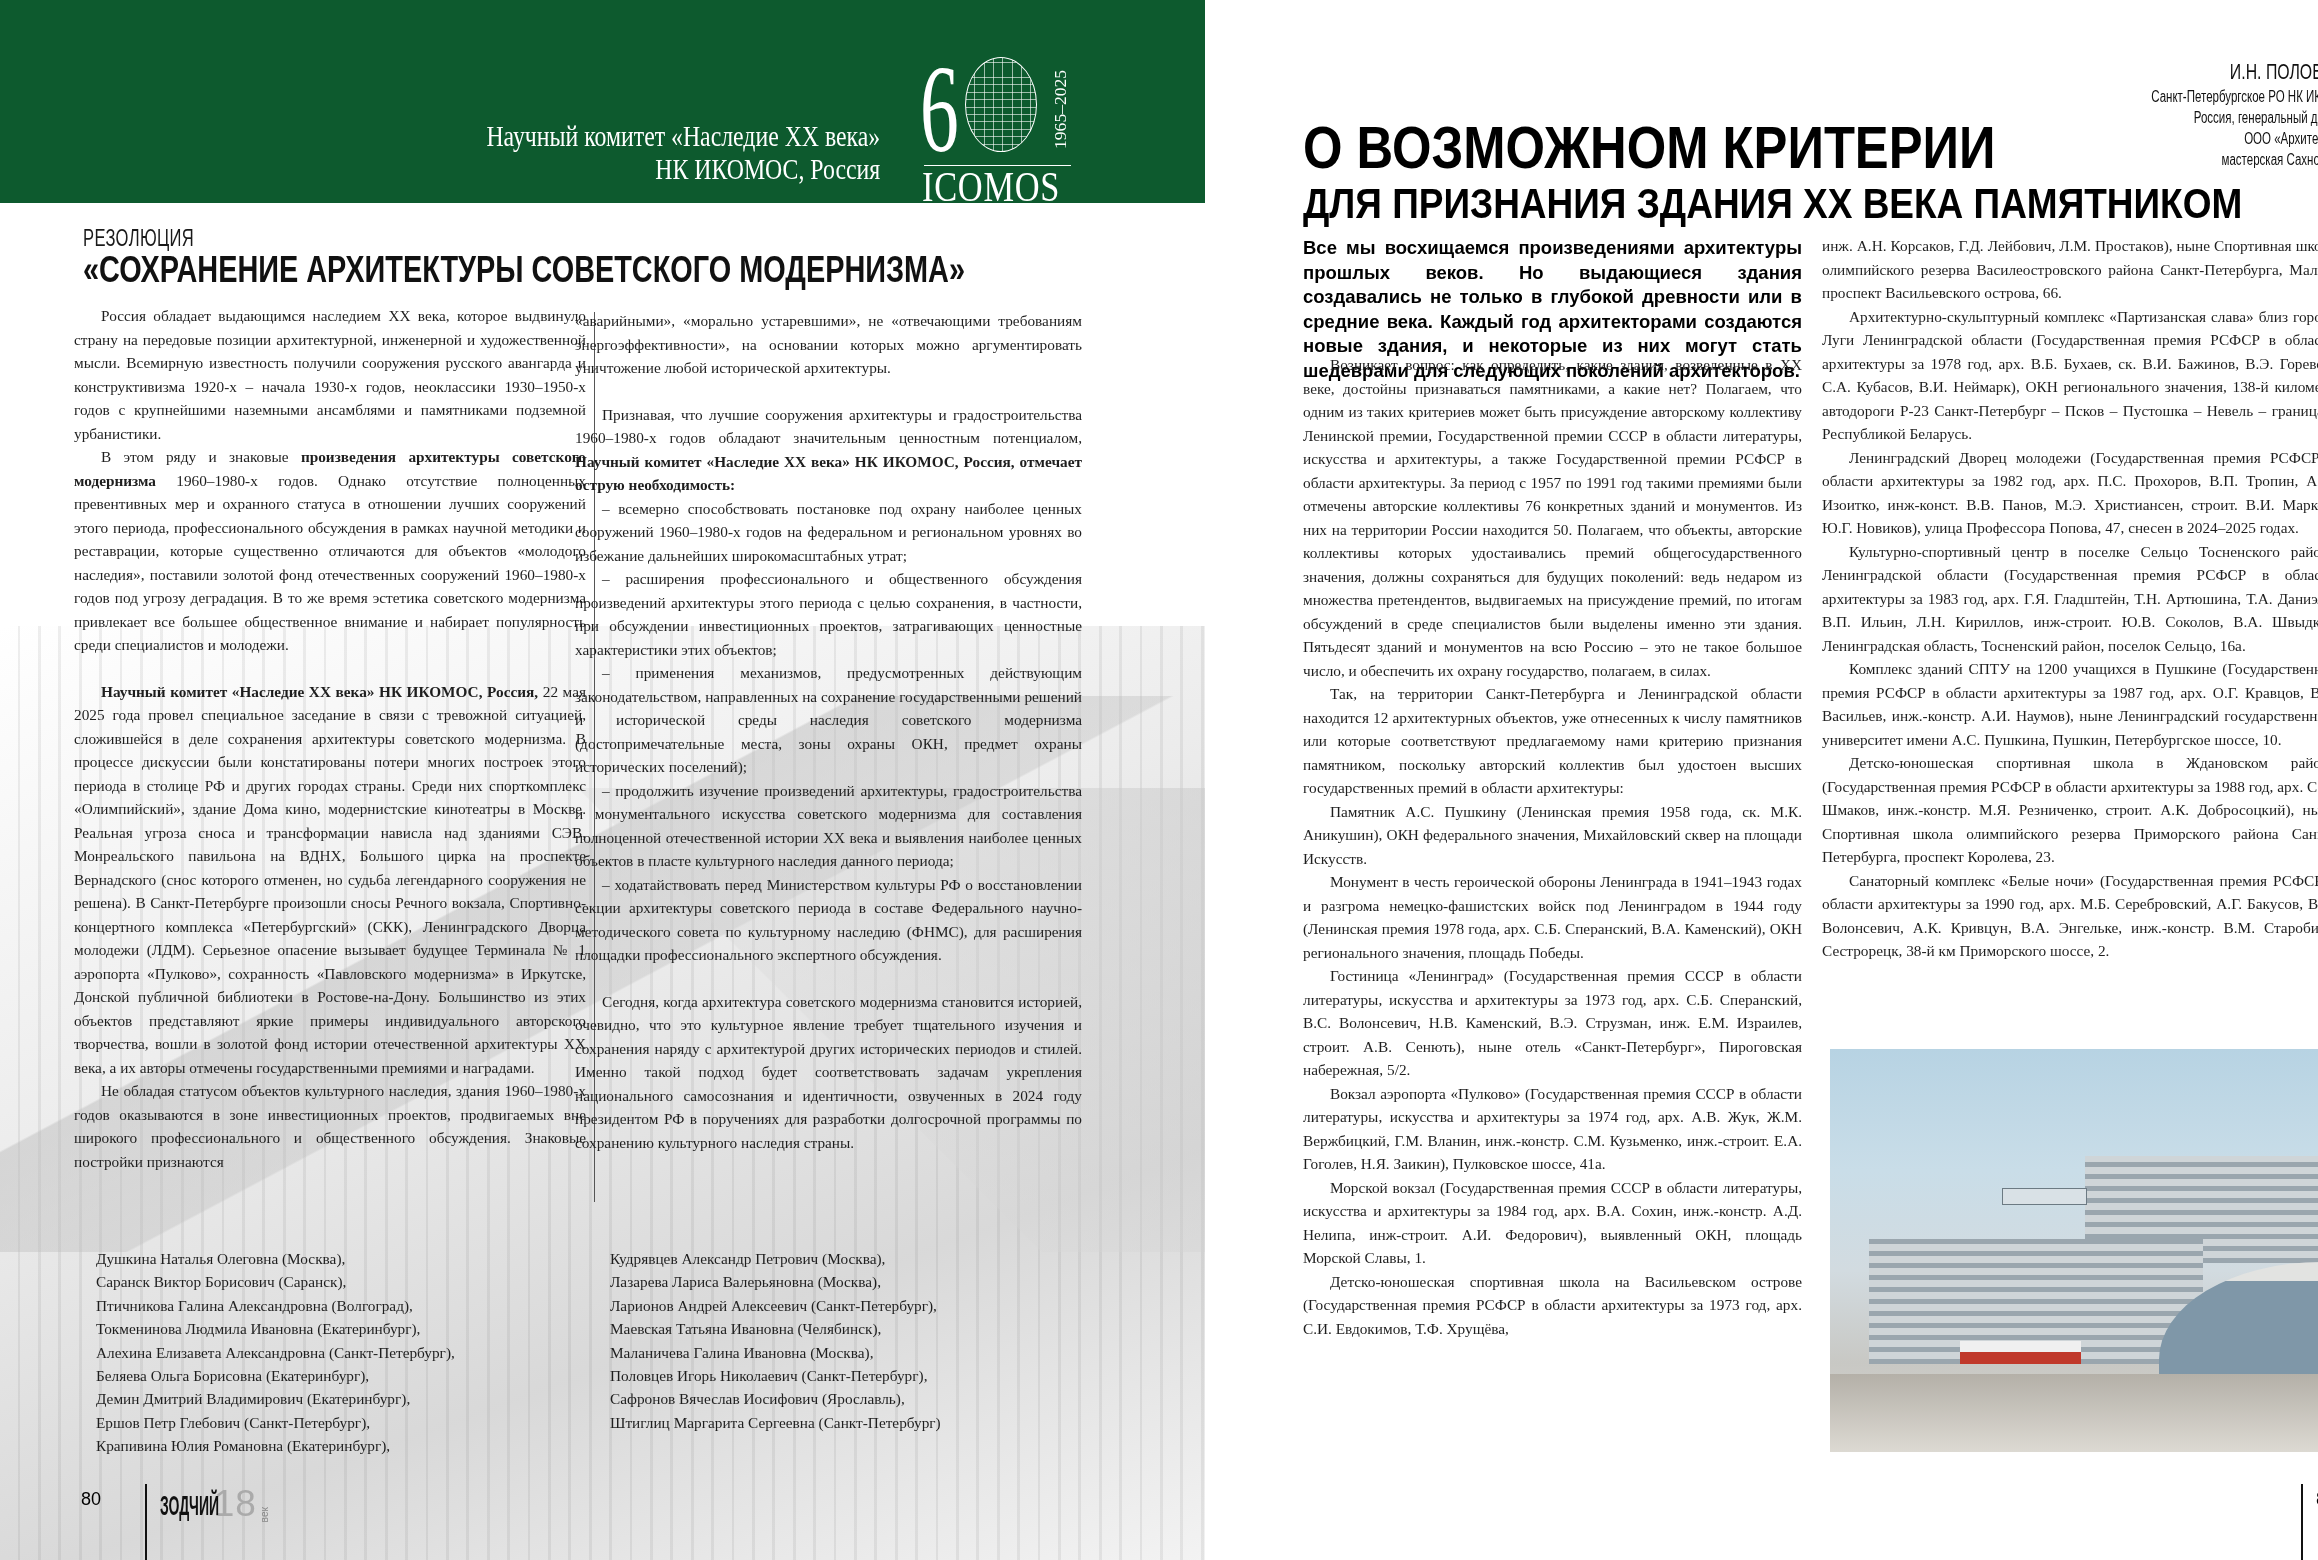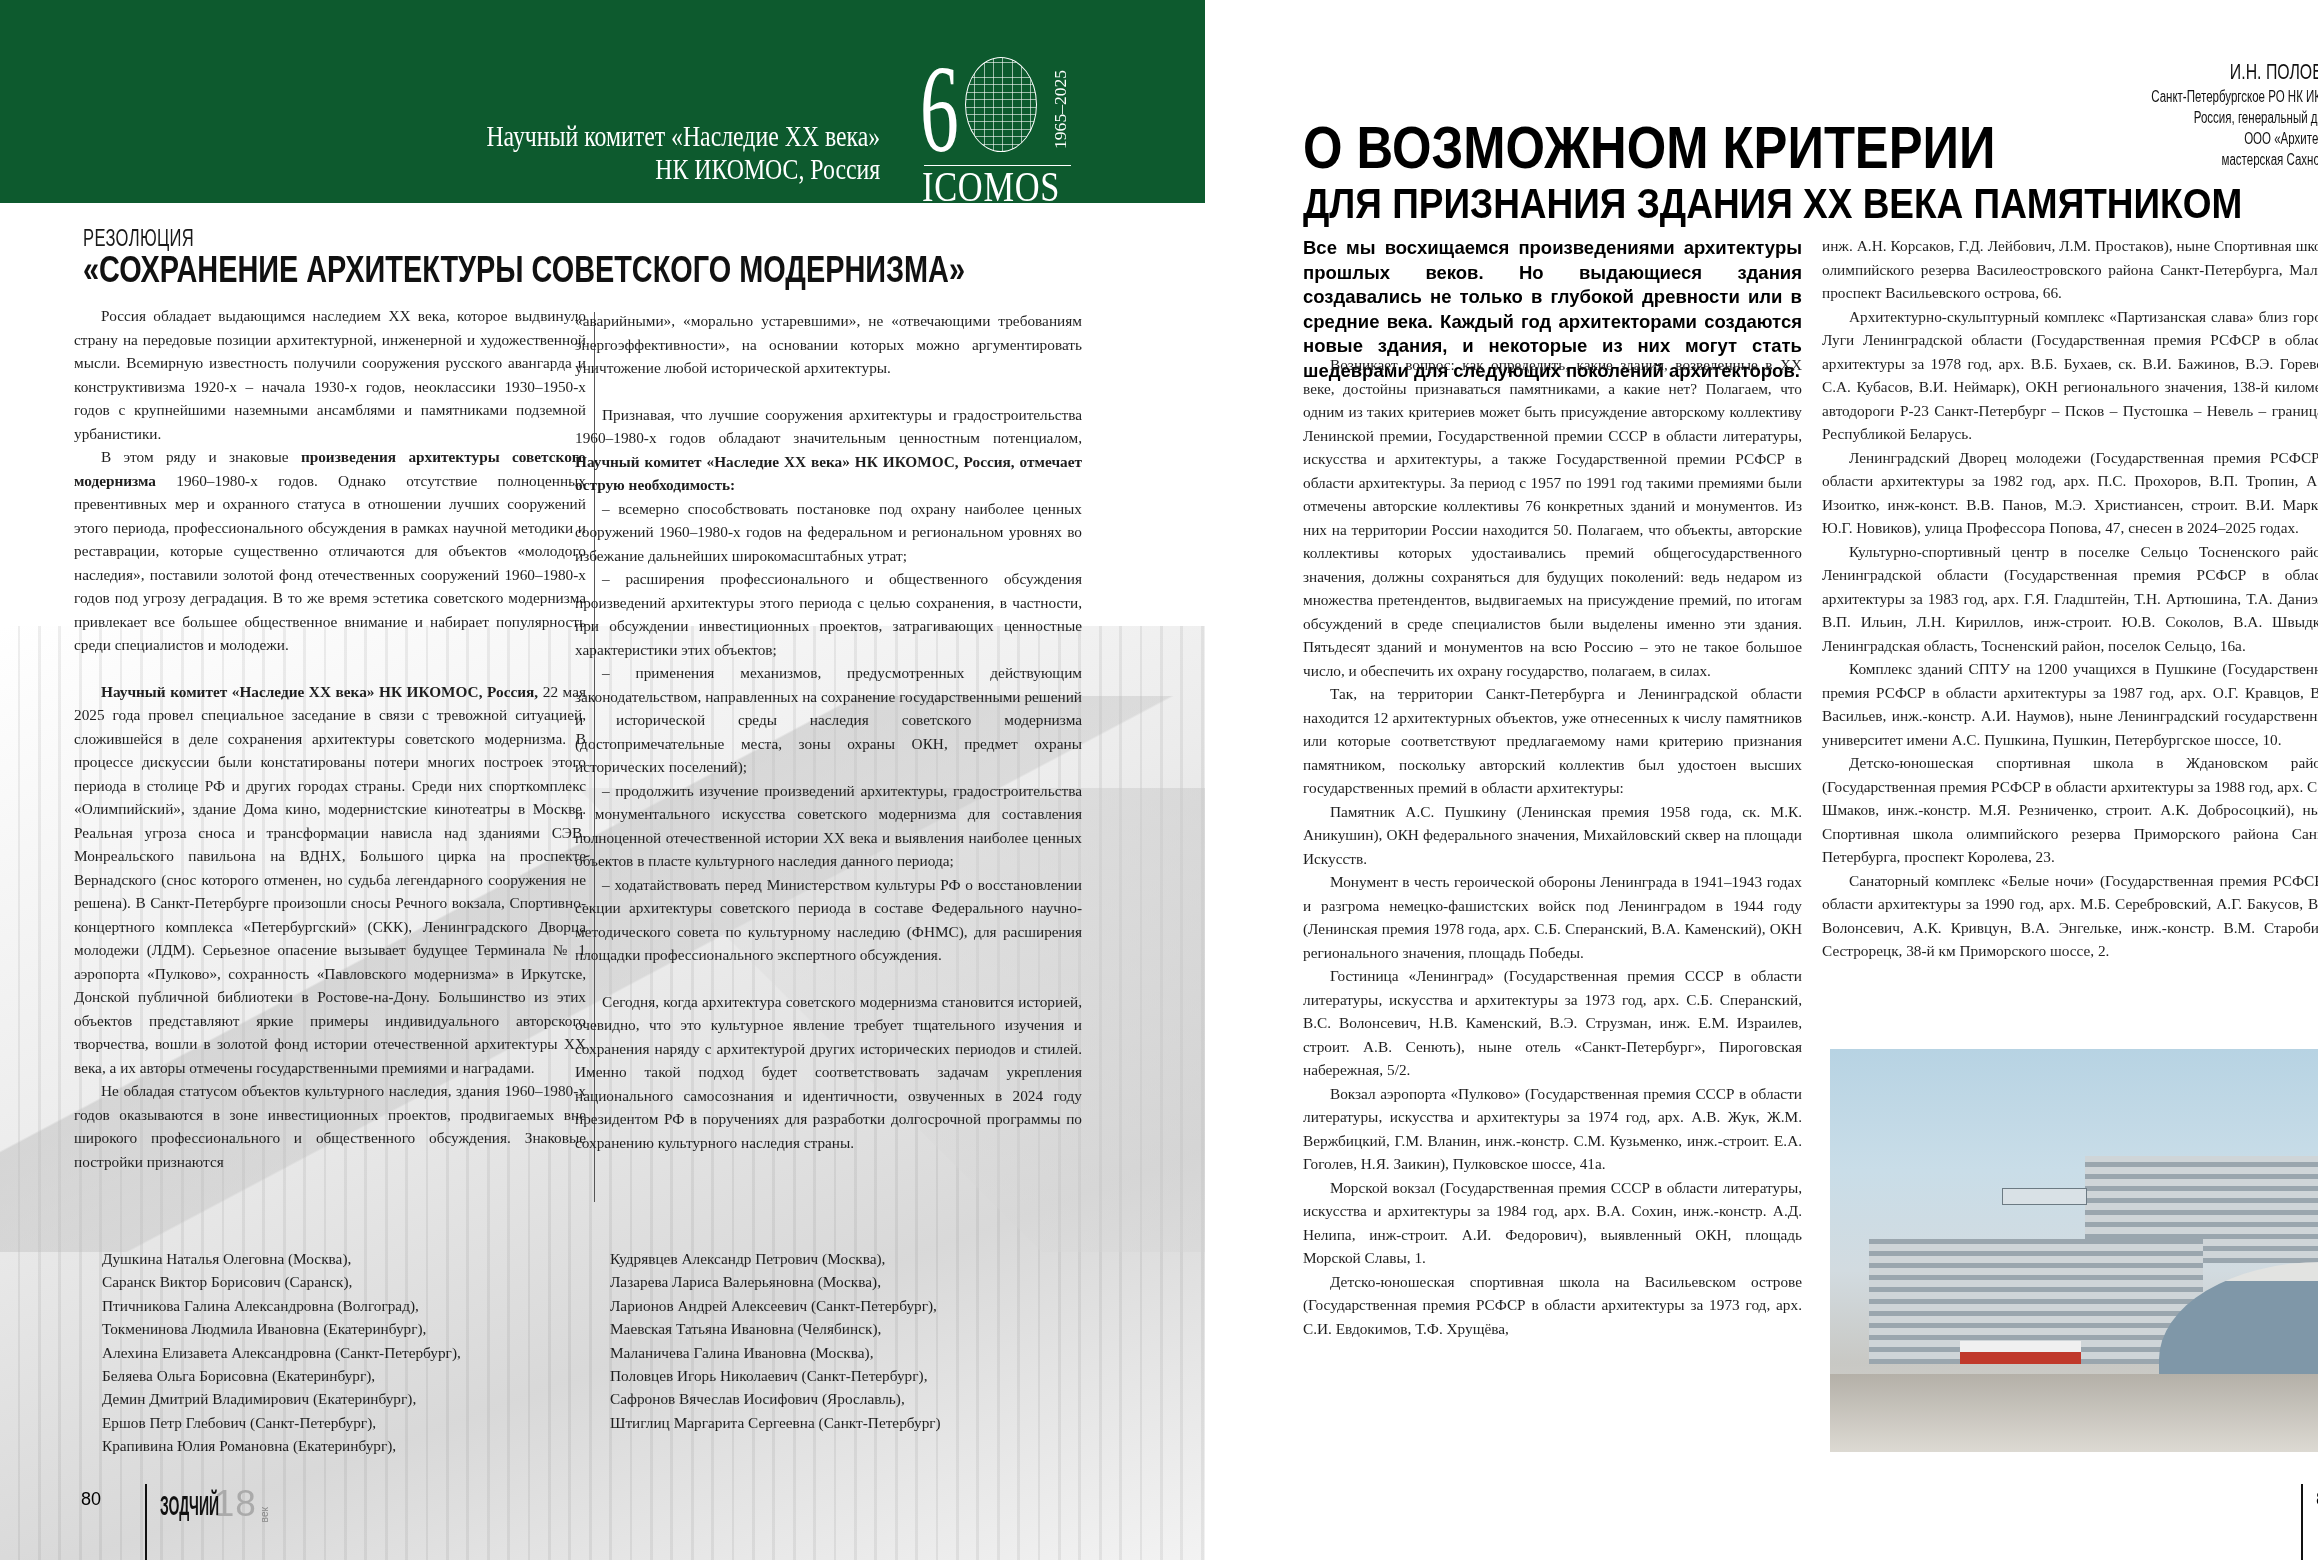--- a/index.html
+++ b/index.html
@@ -72,21 +72,21 @@
     position: absolute; font-size: 15.3px; line-height: 23.5px; text-align: justify; color: #1e1e1e;
   }
   .col p { margin: 0; text-indent: 27px; }
   .col p.gap { margin-top: 23px; }
   .col b { font-weight: bold; }
   #left-col-1 { left: 74px; top: 304px; width: 512px; }
   #left-col-2 { left: 575px; top: 309px; width: 507px; }
   .col-rule { position: absolute; left: 594px; top: 312px; width: 0.9px; height: 890px; background: #555; }
 
   .signers { position: absolute; top: 1247px; font-size: 15.3px; line-height: 23.4px; color: #1e1e1e; }
-  #signers-a { left: 92px; padding-left: 10px; }
+  #signers-a { left: 86px; padding-left: 10px; }
   #signers-b { left: 610px; }
 
   .folio {
     position: absolute; top: 1489px; font-family: "Liberation Sans", sans-serif; font-size: 18px; color: #000000;
   }
   #folio-left { left: 81px; }
   .folio-rule { position: absolute; top: 1484px; width: 1.9px; height: 77px; background: #111; }
   #folio-rule-left { left: 145px; }
   .journal-logo { position: absolute; left: 160px; top: 1485px; height: 37px; display: flex; align-items: flex-end; }
   .jl-name {

